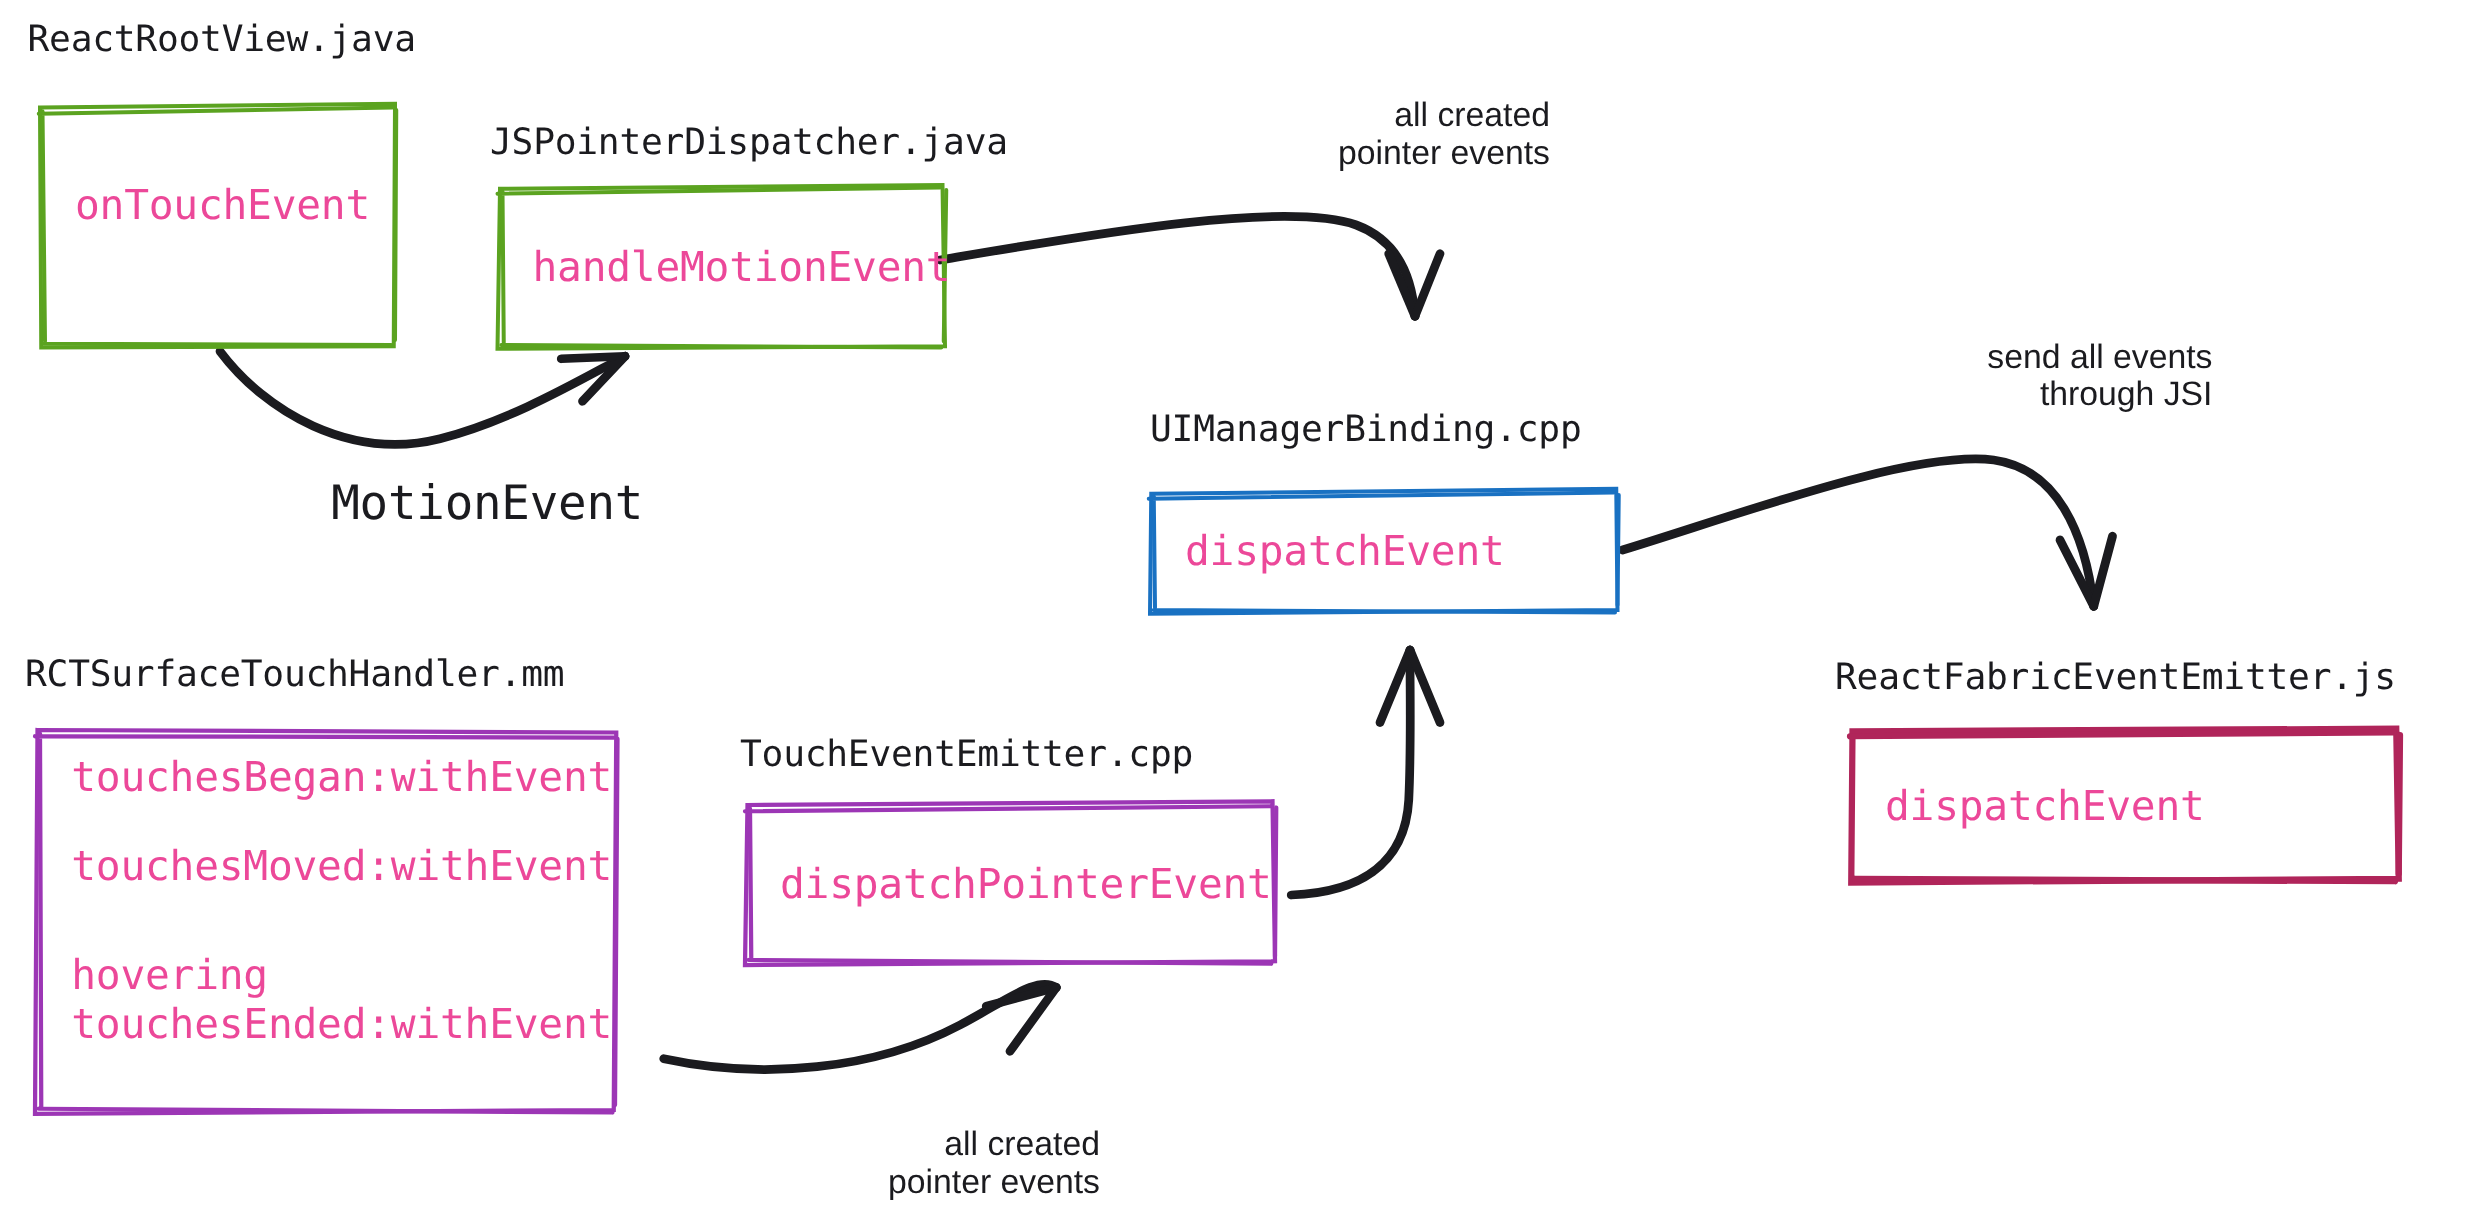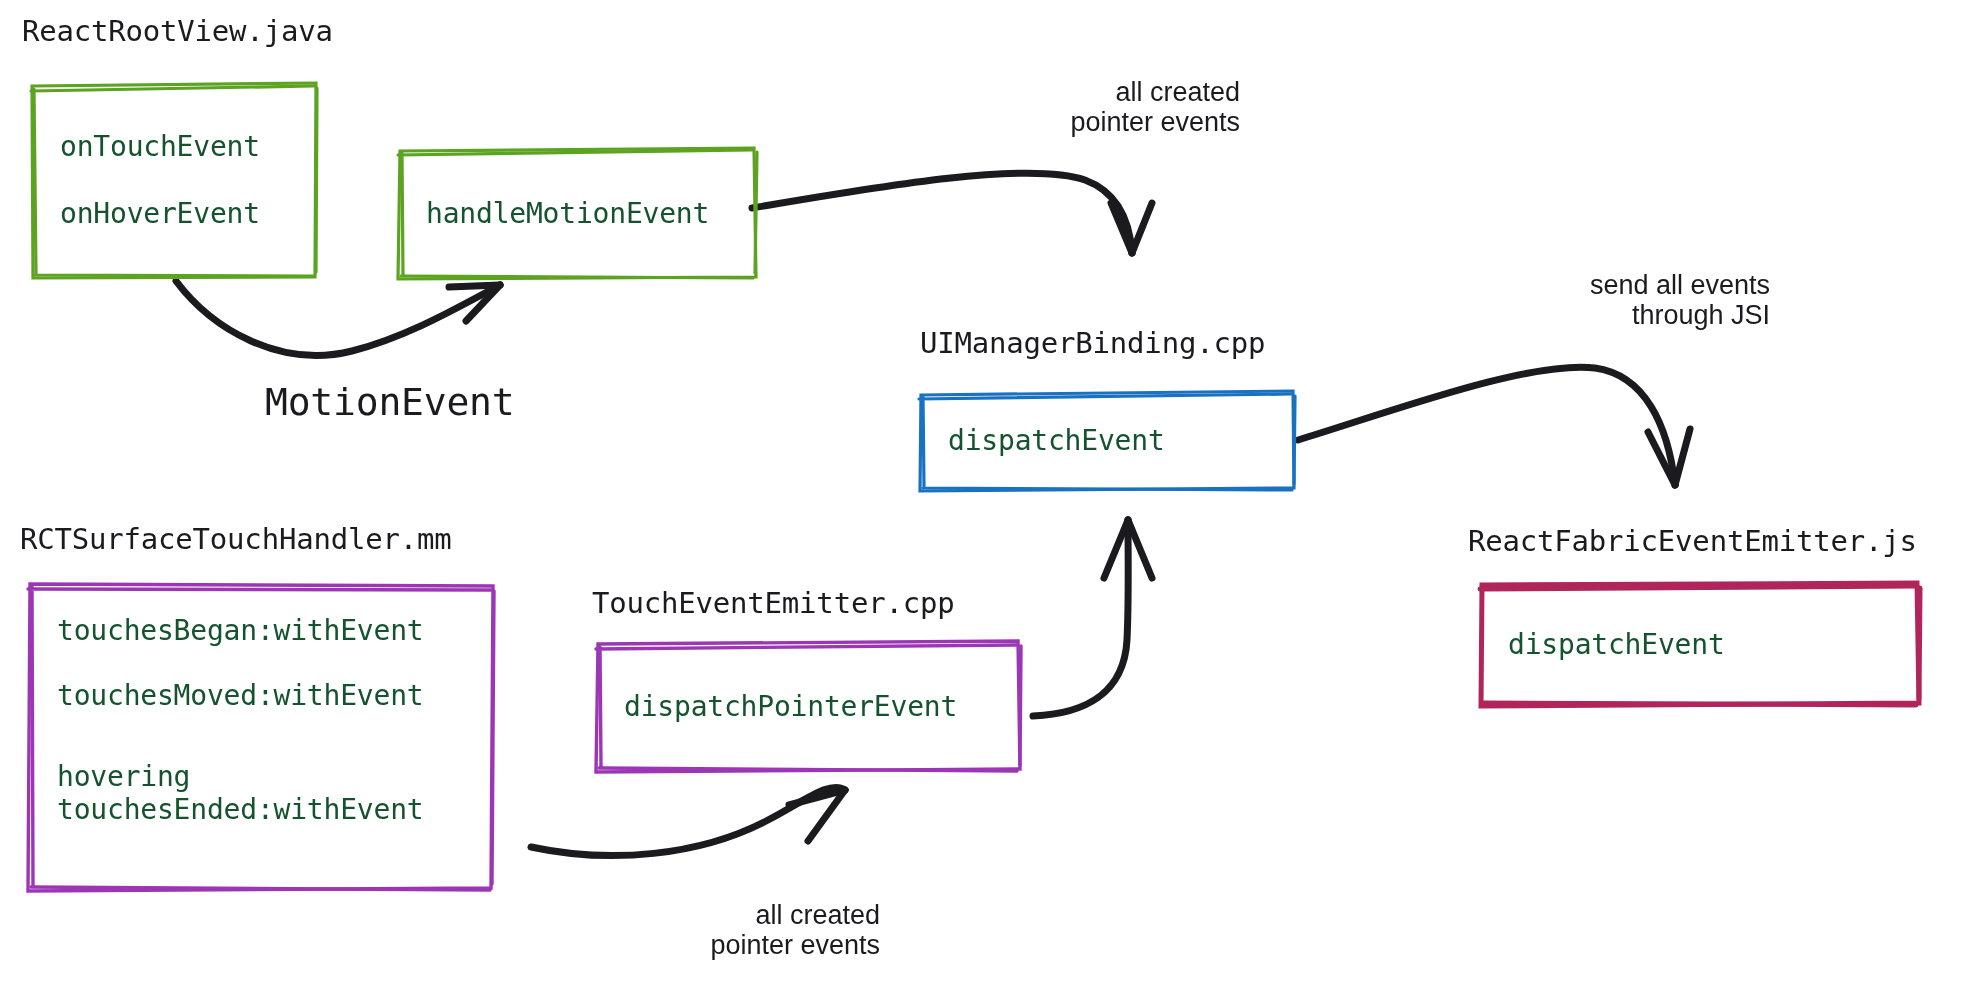--- a/index.html
+++ b/index.html
@@ -45,22 +45,22 @@
     width: 100%;
     height: 100%;
     display: flex;
     flex-direction: column;
     justify-content: center;
     box-sizing: border-box;
     padding-left: 30px;
   }
   .box-item {
     font-family: "DejaVu Sans Mono", monospace;
-    font-size: 28px;
-    color: #14532d;
+    font-size: 33px;
+    color: #ec4899;
     white-space: nowrap;
     letter-spacing: -0.2px;
   }
   .edge-label {
     position: absolute;
     font-family: "Liberation Sans", sans-serif;
     font-size: 27px;
     line-height: 1.12;
     color: #1b1b1f;
     text-align: right;
@@ -128,24 +128,24 @@
 
   <div class="box" style="left:30px; top:80px; width:288px; height:200px;">
     <svg class="box-line" viewBox="0 0 288 200" preserveAspectRatio="none">
       <g fill="none" stroke="#5ba320" stroke-width="3.2" stroke-linecap="round">
         <path d="M2,6 L286,3 L285,197 L3,198 Z"></path>
         <path d="M1,11 L284,6 M287,8 L286,192 M283,196 L5,195 M6,193 L4,9"></path>
       </g>
     </svg>
     <div class="box-items">
       <div class="box-item" style="margin-bottom:34px;">onTouchEvent</div>
-      <div class="box-item">onHoverEvent</div>
-    </div>
-  </div>
-
+    </div>
+  </div>
+
+  <div class="node-label" style="left:392px; top:96px;">JSPointerDispatcher.java</div>
 
   <div class="box" style="left:396px; top:146px; width:362px; height:134px;">
     <svg class="box-line" viewBox="0 0 362 134" preserveAspectRatio="none">
       <g fill="none" stroke="#5ba320" stroke-width="3.2" stroke-linecap="round">
         <path d="M4,5 L358,2 L360,131 L2,133 Z"></path>
         <path d="M2,9 L356,4 M361,6 L359,127 M357,132 L5,130 M7,128 L6,7"></path>
       </g>
     </svg>
     <div class="box-items">
       <div class="box-item">handleMotionEvent</div>

